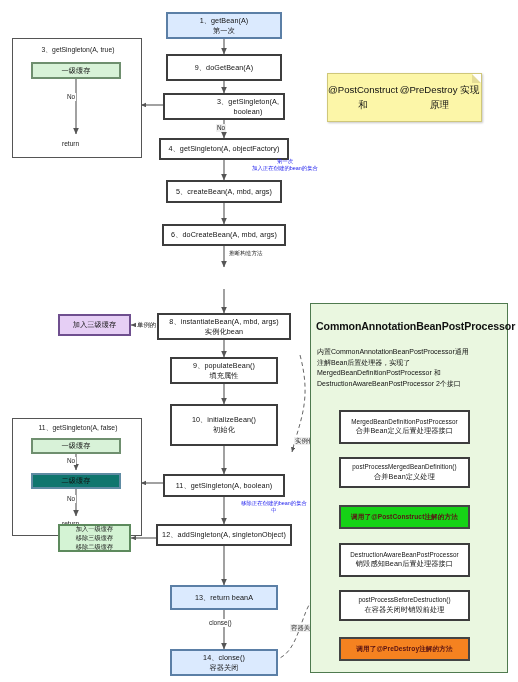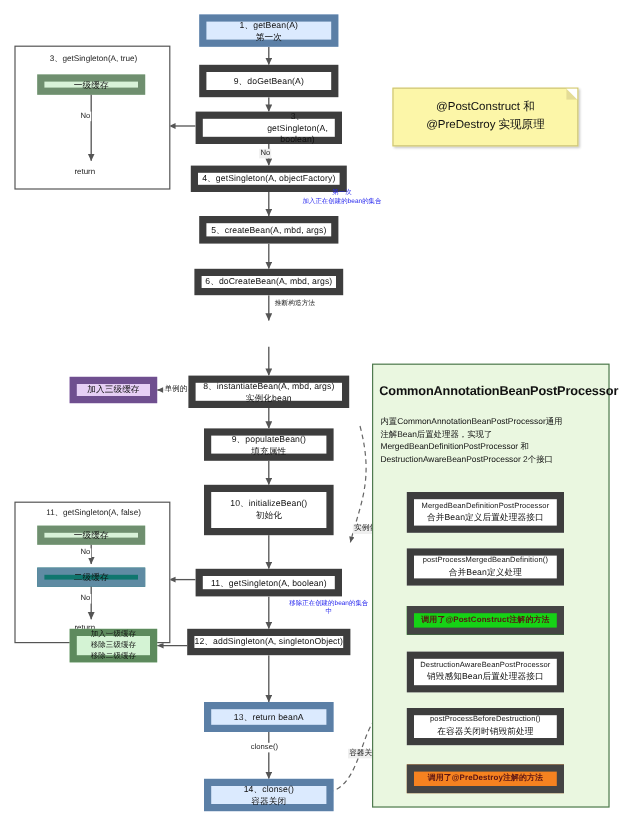--- a/index.html
+++ b/index.html
@@ -1,21 +1,21 @@
 <!DOCTYPE html>
 <html><head>
 <meta charset="utf-8">
 <style>
   html,body{margin:0;padding:0;background:#ffffff;}
   body{width:518px;height:682px;position:relative;
        font-family:"Liberation Sans","DejaVu Sans",sans-serif;
        color:#111111;overflow:hidden;}
   #canvas{position:absolute;left:0;top:0;width:518px;height:682px;}
   .node{position:absolute;box-sizing:border-box;display:flex;align-items:center;
-        justify-content:center;text-align:center;border:6px solid #ec4899;
+        justify-content:center;text-align:center;border:2px solid #ec4899;
         background:#ffffff;font-size:7.2px;line-height:1.35;letter-spacing:.1px;}
   .node.blue{background:#dbeafe;border-color:#5b7fa6;}
   .node.white{background:#ffffff;border-color:#3d3d3d;}
   .node.greenfill{background:#d8f2d8;border-color:#6f8f6f;}
   .node.cyanfill{background:#0f766e;border-color:#5f8ba3;}
   .node.purple{background:#e6cff5;border-color:#6f4f8f;}
   .node.notegreen{background:#d4f3d4;border-color:#5d8a5d;}
   .node.brightgreen{background:#16d216;border-color:#444;color:#5a1414;font-weight:bold;}
   .node.orange{background:#f58220;border-color:#444;color:#5a1414;font-weight:bold;}
   .group{position:absolute;box-sizing:border-box;border:1px solid #555;background:#ffffff;}
@@ -110,21 +110,21 @@
   <div class="node purple" style="left:58px;top:314px;width:73px;height:22px;">加入三级缓存</div>
   <div class="lbl" style="left:136px;top:321px;">单例的</div>
 
   <div class="node notegreen" id="cacheops" style="left:58px;top:524px;width:73px;height:28px;
        flex-direction:column;font-size:6.2px;line-height:1.45;">
       <div>加入一级缓存</div>
       <div>移除三级缓存</div>
       <div>移除二级缓存</div>
     </div>
 
-  <div class="note" style="left:327px;top:73px;width:155px;height:49px;flex-direction:column;">
+  <div class="note" style="left:327px;top:73px;width:155px;height:49px;flex-direction:row;">
     <div>@PostConstruct 和</div>
     <div>@PreDestroy 实现原理</div>
   </div>
 
   <div class="node blue" style="left:166px;top:12px;width:116px;height:27px;flex-direction:column;">
     <div>1、getBean(A)</div>
     <div>第一次</div>
   </div>
   <div class="node white" style="left:166px;top:54px;width:116px;height:27px;">9、doGetBean(A)</div>
   <div class="node white" style="left:163px;top:93px;width:122px;height:27px;padding-left:48px;">3、getSingleton(A, boolean)</div>

